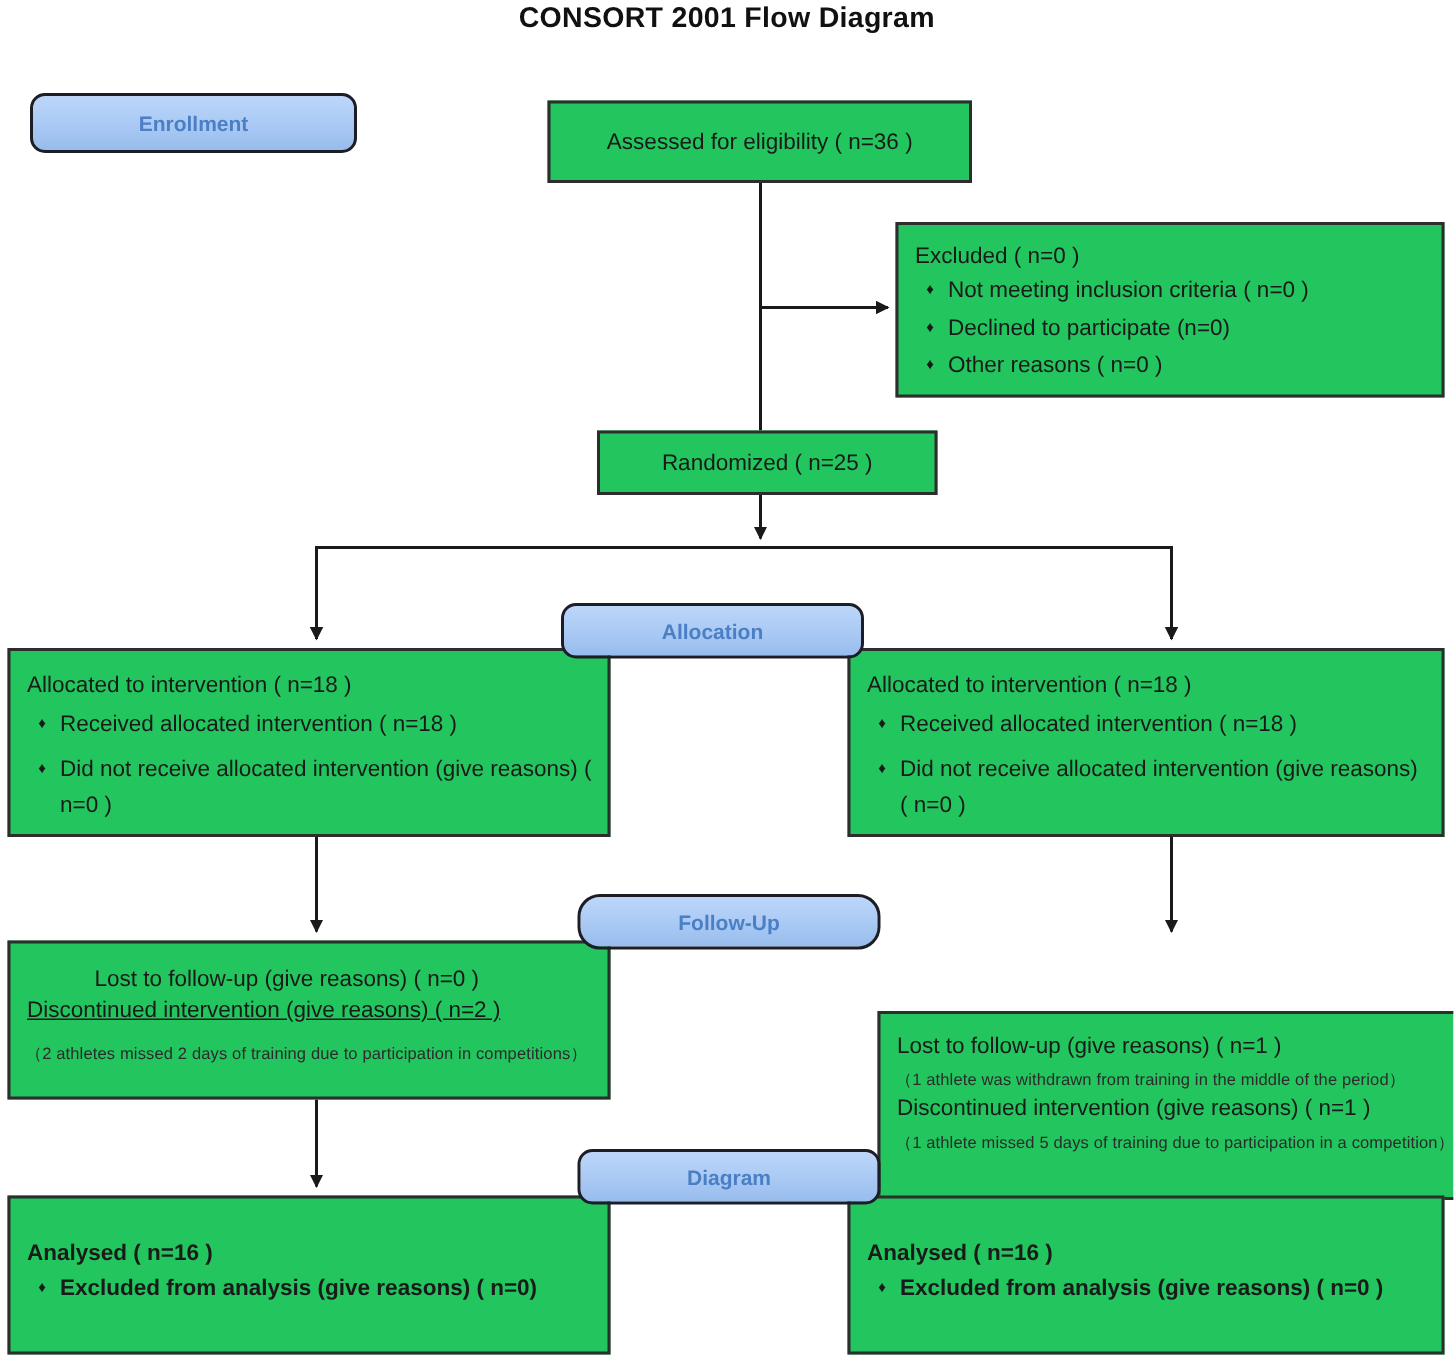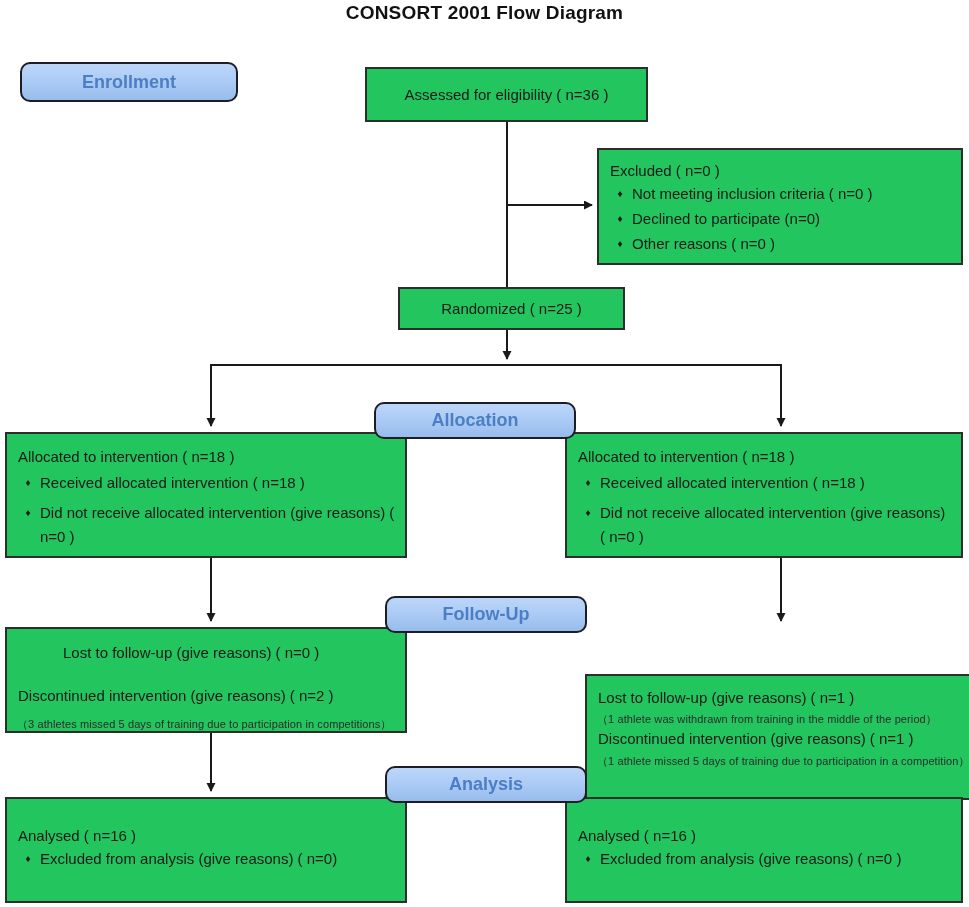--- a/index.html
+++ b/index.html
@@ -15,33 +15,33 @@
   .box{
     position:absolute;background:#22c55e;border:2px solid var(--box-border,#2d2d2d);
     box-sizing:border-box;font-size:15px;color:#1a1a1a;z-index:2;
   }
   .center-text{display:flex;align-items:center;justify-content:center;text-align:center;}
   .badge{
     position:absolute;z-index:3;box-sizing:border-box;
     background:linear-gradient(180deg,#bcd6f9 0%,var(--badge-fill,#a9c9f4) 55%,#97bcec 100%);
     border:2px solid var(--badge-border,#1d1d26);border-radius:10px;
     display:flex;align-items:center;justify-content:center;
-    font-size:18px;font-weight:bold;color:var(--badge-text,#4b7fc5);
+    font-size:14px;font-weight:bold;color:var(--badge-text,#4b7fc5);
   }
   .pad{padding:10px 9px;}
   .box-title{margin:2px 0 3px 2px;}
   .bullet{display:flex;margin-top:4px;}
   .dmd{width:24px;text-align:center;font-size:10px;line-height:21px;flex:none;}
   .btxt{flex:1;line-height:21px;}
   .alloc .box-title{margin-top:4px;}
   .alloc .bullet{margin-top:6px;}
   .alloc .btxt,.alloc .dmd{line-height:24px;}
   .fu-line{margin:2px 0 0 2px;}
   .note{font-size:11px;color:#2b2b2b;margin-left:1px;letter-spacing:0.1px;}
-  .an{padding-top:26px;}
+  .an{padding-top:26px;font-weight:bold;}
 </style>
 </head>
 <body>
 
 <div class="canvas">
 
   <div class="title">CONSORT 2001 Flow Diagram</div>
 
   <svg class="connectors" width="969" height="907" viewBox="0 0 969 907">
     <defs>
@@ -108,36 +108,36 @@
     <div class="bullet">
       <span class="dmd">♦</span>
       <span class="btxt">Received allocated intervention ( n=18 )</span>
     </div>
     <div class="bullet">
       <span class="dmd">♦</span>
       <span class="btxt">Did not receive allocated intervention (give reasons) ( n=0 )</span>
     </div>
   </div>
 
-  <div class="badge" style="left:385px;top:596px;width:202px;height:37px;">Follow-Up</div>
+  <div class="badge" style="left:385px;top:596px;width:202px;height:37px;border-radius:15px;">Follow-Up</div>
 
   <div class="box pad" style="left:5px;top:627px;width:402px;height:106px;">
     <div class="fu-line" style="margin-top:5px;margin-left:47px;">Lost to follow-up (give reasons) ( n=0 )</div>
-    <div class="fu-line" style="margin-top:26px;">Discontinued intervention (give reasons) ( n=2 )</div>
-    <div class="note" style="margin-top:13px;">（3 athletes missed 5 days of training due to participation in competitions）</div>
+    <div class="fu-line" style="margin-top:4px;text-decoration:underline;">Discontinued intervention (give reasons) ( n=2 )</div>
+    <div class="note" style="margin-top:13px;">（2 athletes missed 2 days of training due to participation in competitions）</div>
   </div>
 
   <div class="box pad" style="left:585px;top:627px;width:398px;height:126px;margin-top:47px;">
     <div class="fu-line" style="margin-top:3px;">Lost to follow-up (give reasons) ( n=1 )</div>
     <div class="note" style="margin-top:6px;">（1 athlete was withdrawn from training in the middle of the period）</div>
     <div class="fu-line" style="margin-top:3px;">Discontinued intervention (give reasons) ( n=1 )</div>
     <div class="note" style="margin-top:7px;">（1 athlete missed 5 days of training due to participation in a competition）</div>
   </div>
 
-  <div class="badge" style="left:385px;top:766px;width:202px;height:37px;">Analysis</div>
+  <div class="badge" style="left:385px;top:766px;width:202px;height:37px;">Diagram</div>
 
   <div class="box pad an" style="left:5px;top:797px;width:402px;height:106px;">
     <div class="box-title">Analysed  ( n=16 )</div>
     <div class="bullet">
       <span class="dmd">♦</span>
       <span class="btxt">Excluded from analysis (give reasons) ( n=0)</span>
     </div>
   </div>
 
   <div class="box pad an" style="left:565px;top:797px;width:398px;height:106px;">

